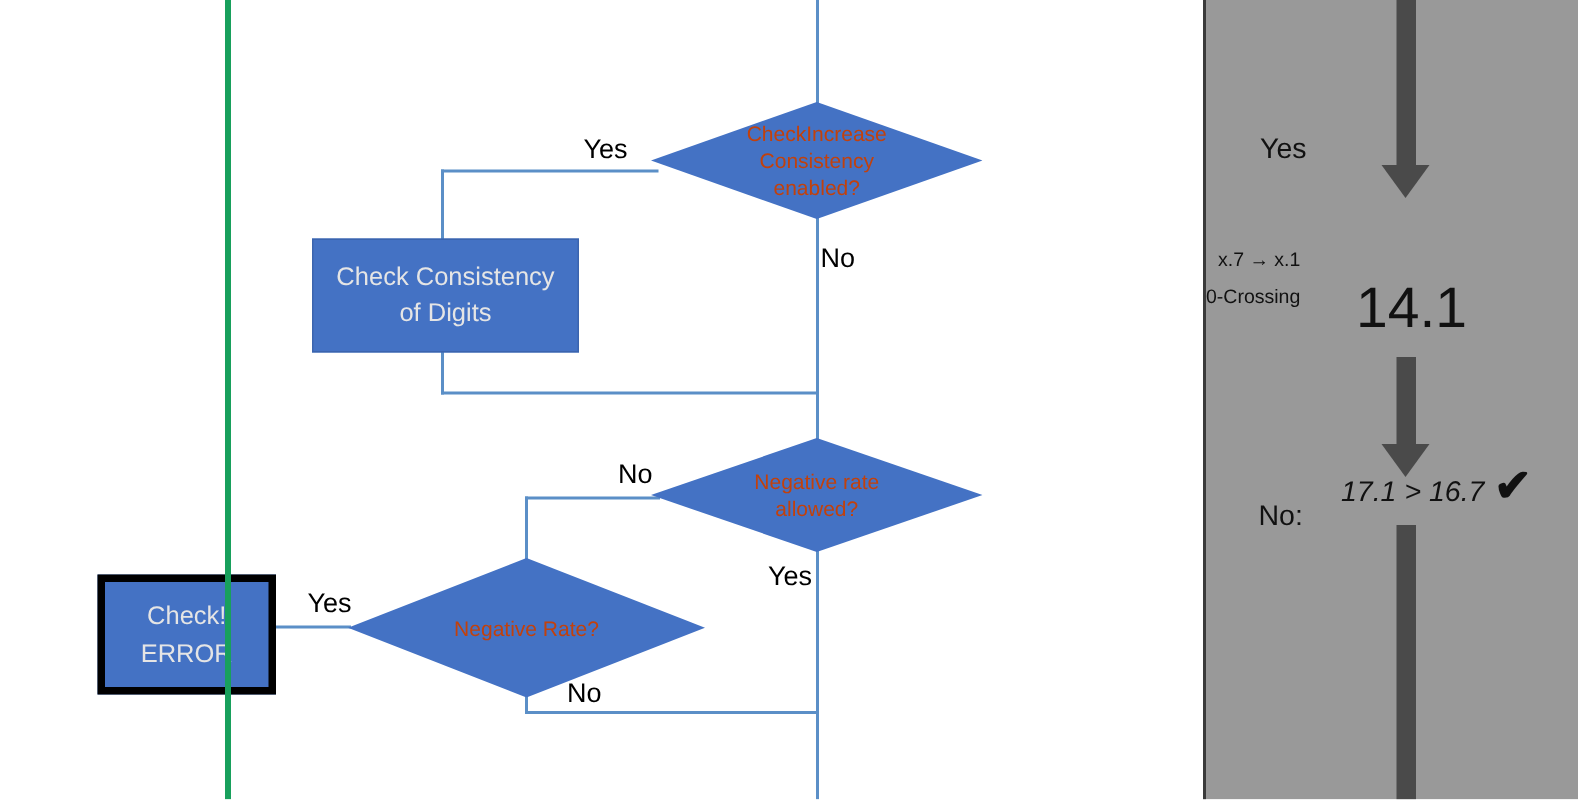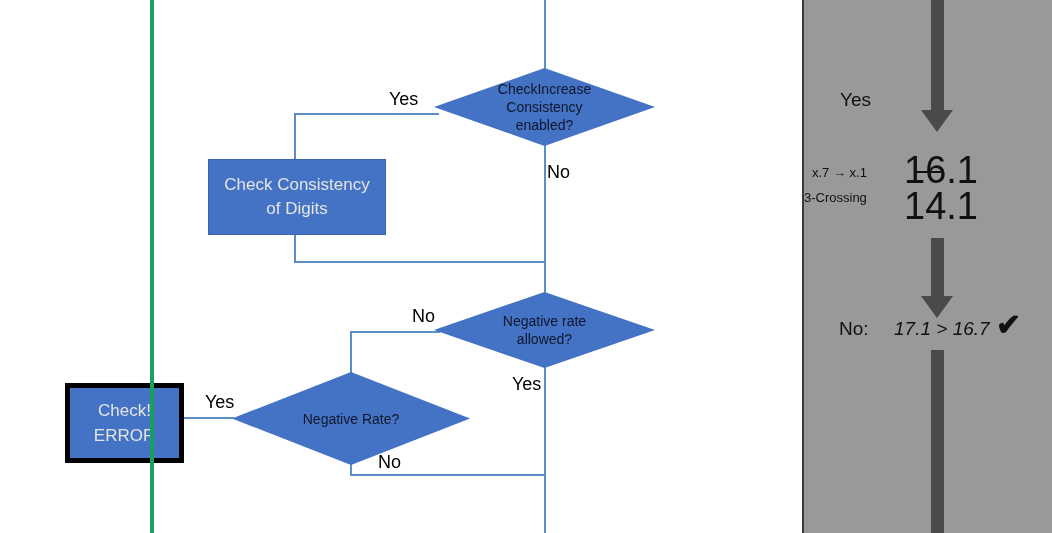--- a/index.html
+++ b/index.html
@@ -45,21 +45,21 @@
   .diamond .dlabel {
     position: absolute;
     left: 0;
     top: 0;
     width: 100%;
     height: 100%;
     display: flex;
     flex-direction: column;
     align-items: center;
     justify-content: center;
-    color: #0f172a;
+    color: #c2410c;
     font-size: 14px;
     line-height: 18px;
     text-align: center;
     pointer-events: none;
     white-space: pre-line;
   }
 
   .procbox {
     position: absolute;
     background: #4472C4;
@@ -215,32 +215,31 @@
 
     
     <div class="gp-shaft" style="left:127px; top:-2px; height:113px;"></div>
     <div class="gp-head" style="left:117px; top:110px;"></div>
 
     <div class="gp-text gp-yes" style="left:36px; top:89px;">Yes</div>
 
     
     <div class="gp-text gp-small" style="left:8px; top:165px;">x.7 → x.1</div>
 
-    <div class="gp-text gp-small" style="left:0px; top:190px;">3-Crossing</div>
-
-    <div class="gp-text gp-big strike" style="left:100px; top:150px;">16.1</div>
+    <div class="gp-text gp-small" style="left:0px; top:190px;">0-Crossing</div>
+
 
     <div class="gp-text gp-big" style="left:100px; top:186px;">14.1</div>
 
     
     <div class="gp-shaft" style="left:127px; top:238px; height:60px;"></div>
     <div class="gp-head" style="left:117px; top:296px;"></div>
 
     
-    <div class="gp-text gp-row" style="left:35px; top:318px;">No:</div>
+    <div class="gp-text gp-row" style="left:35px; top:334px;">No:</div>
 
     <div class="gp-text gp-row" style="left:90px; top:318px;font-style:italic;">17.1 &gt; 16.7</div>
 
     <div class="gp-text check" style="left:192px; top:310px;">✔</div>
 
     
     <div class="gp-shaft" style="left:127px; top:350px; height:185px;"></div>
   </div>
 
 </div>

